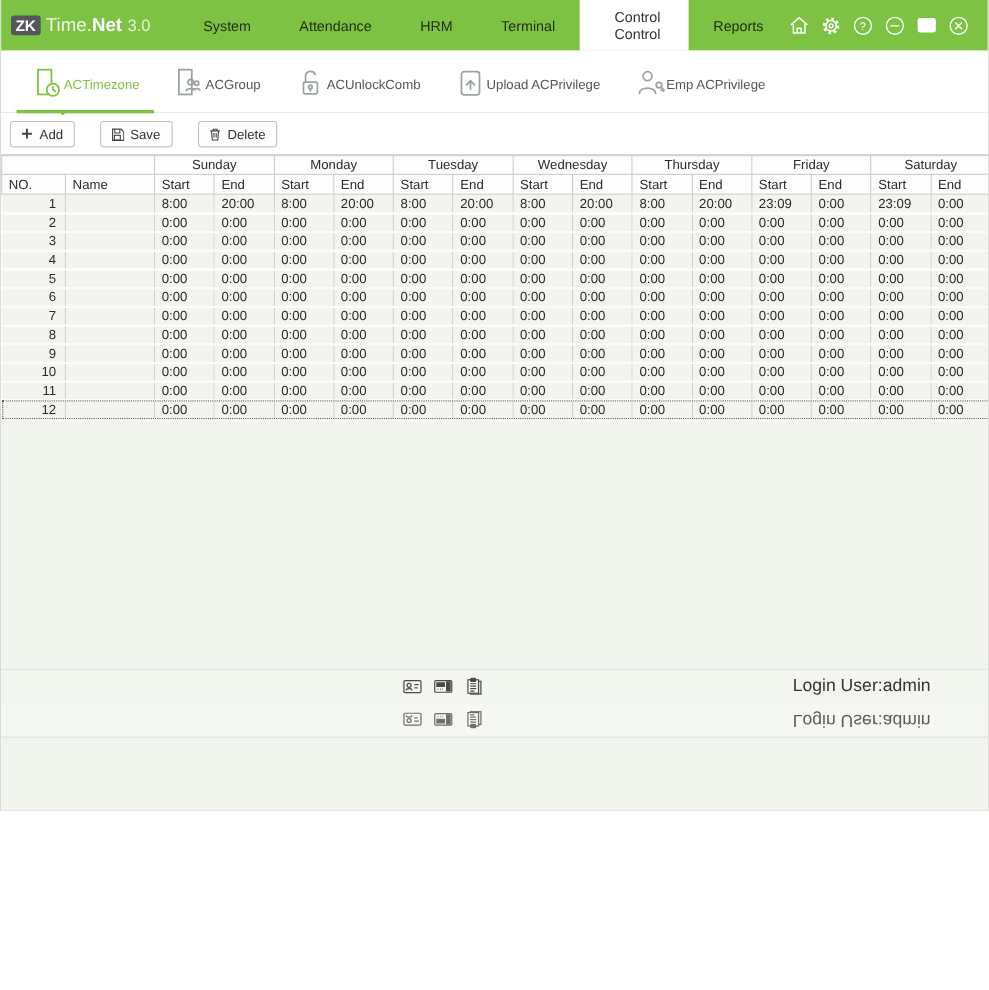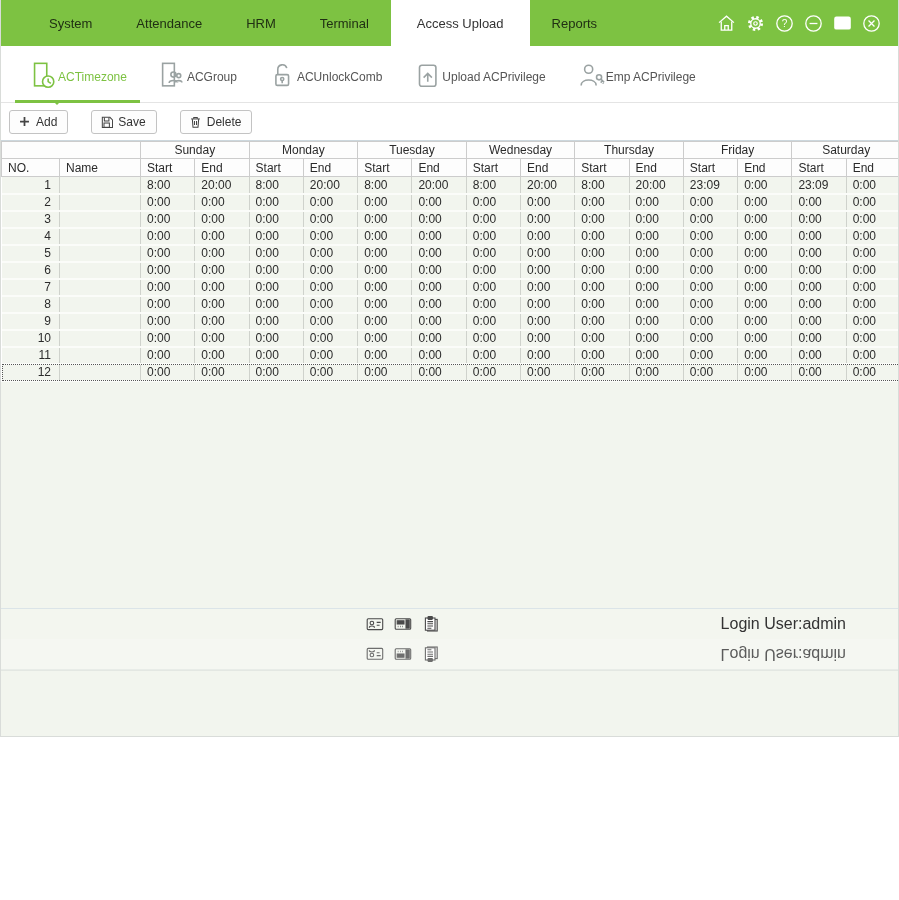--- a/index.html
+++ b/index.html
@@ -60,26 +60,31 @@
   .statusbar.reflection { transform:scaleY(-1); opacity:.8; border-top:1px solid #e3e8e3; }
   .bottomfiller { height:66px; background:#f2f5ee; border-top:1px solid #e3e7e2; flex-shrink:0; }
 </style>
 </head>
 <body>
 
 <div class="canvas">
 <div class="app">
 
   <header class="topbar">
+    <div class="logo">
+      <span class="zkbox">ZK</span>
+      <span class="tname"><span>Time.</span><b>Net</b></span>
+      <span class="ver">3.0</span>
+    </div>
     <nav class="menu" id="menu">
           <div class="menu-item">System</div>
           <div class="menu-item">Attendance</div>
           <div class="menu-item">HRM</div>
           <div class="menu-item">Terminal</div>
-          <div class="menu-item active">Access Upload</div>
+          <div class="menu-item active">Control Control</div>
           <div class="menu-item">Reports</div>
         </nav>
     <div class="winctls" id="winctls">
           <div class="winctl">
             <svg width="21" height="21" viewBox="0 0 24 24" fill="none" stroke="currentColor" stroke-width="1.5">
               <path d="M3.5 11 12 3.6 20.5 11"></path>
               <path d="M6 9.6V19.5h12V9.6"></path>
               <path d="M10 19.5v-5h4v5"></path>
             </svg>
           </div>

